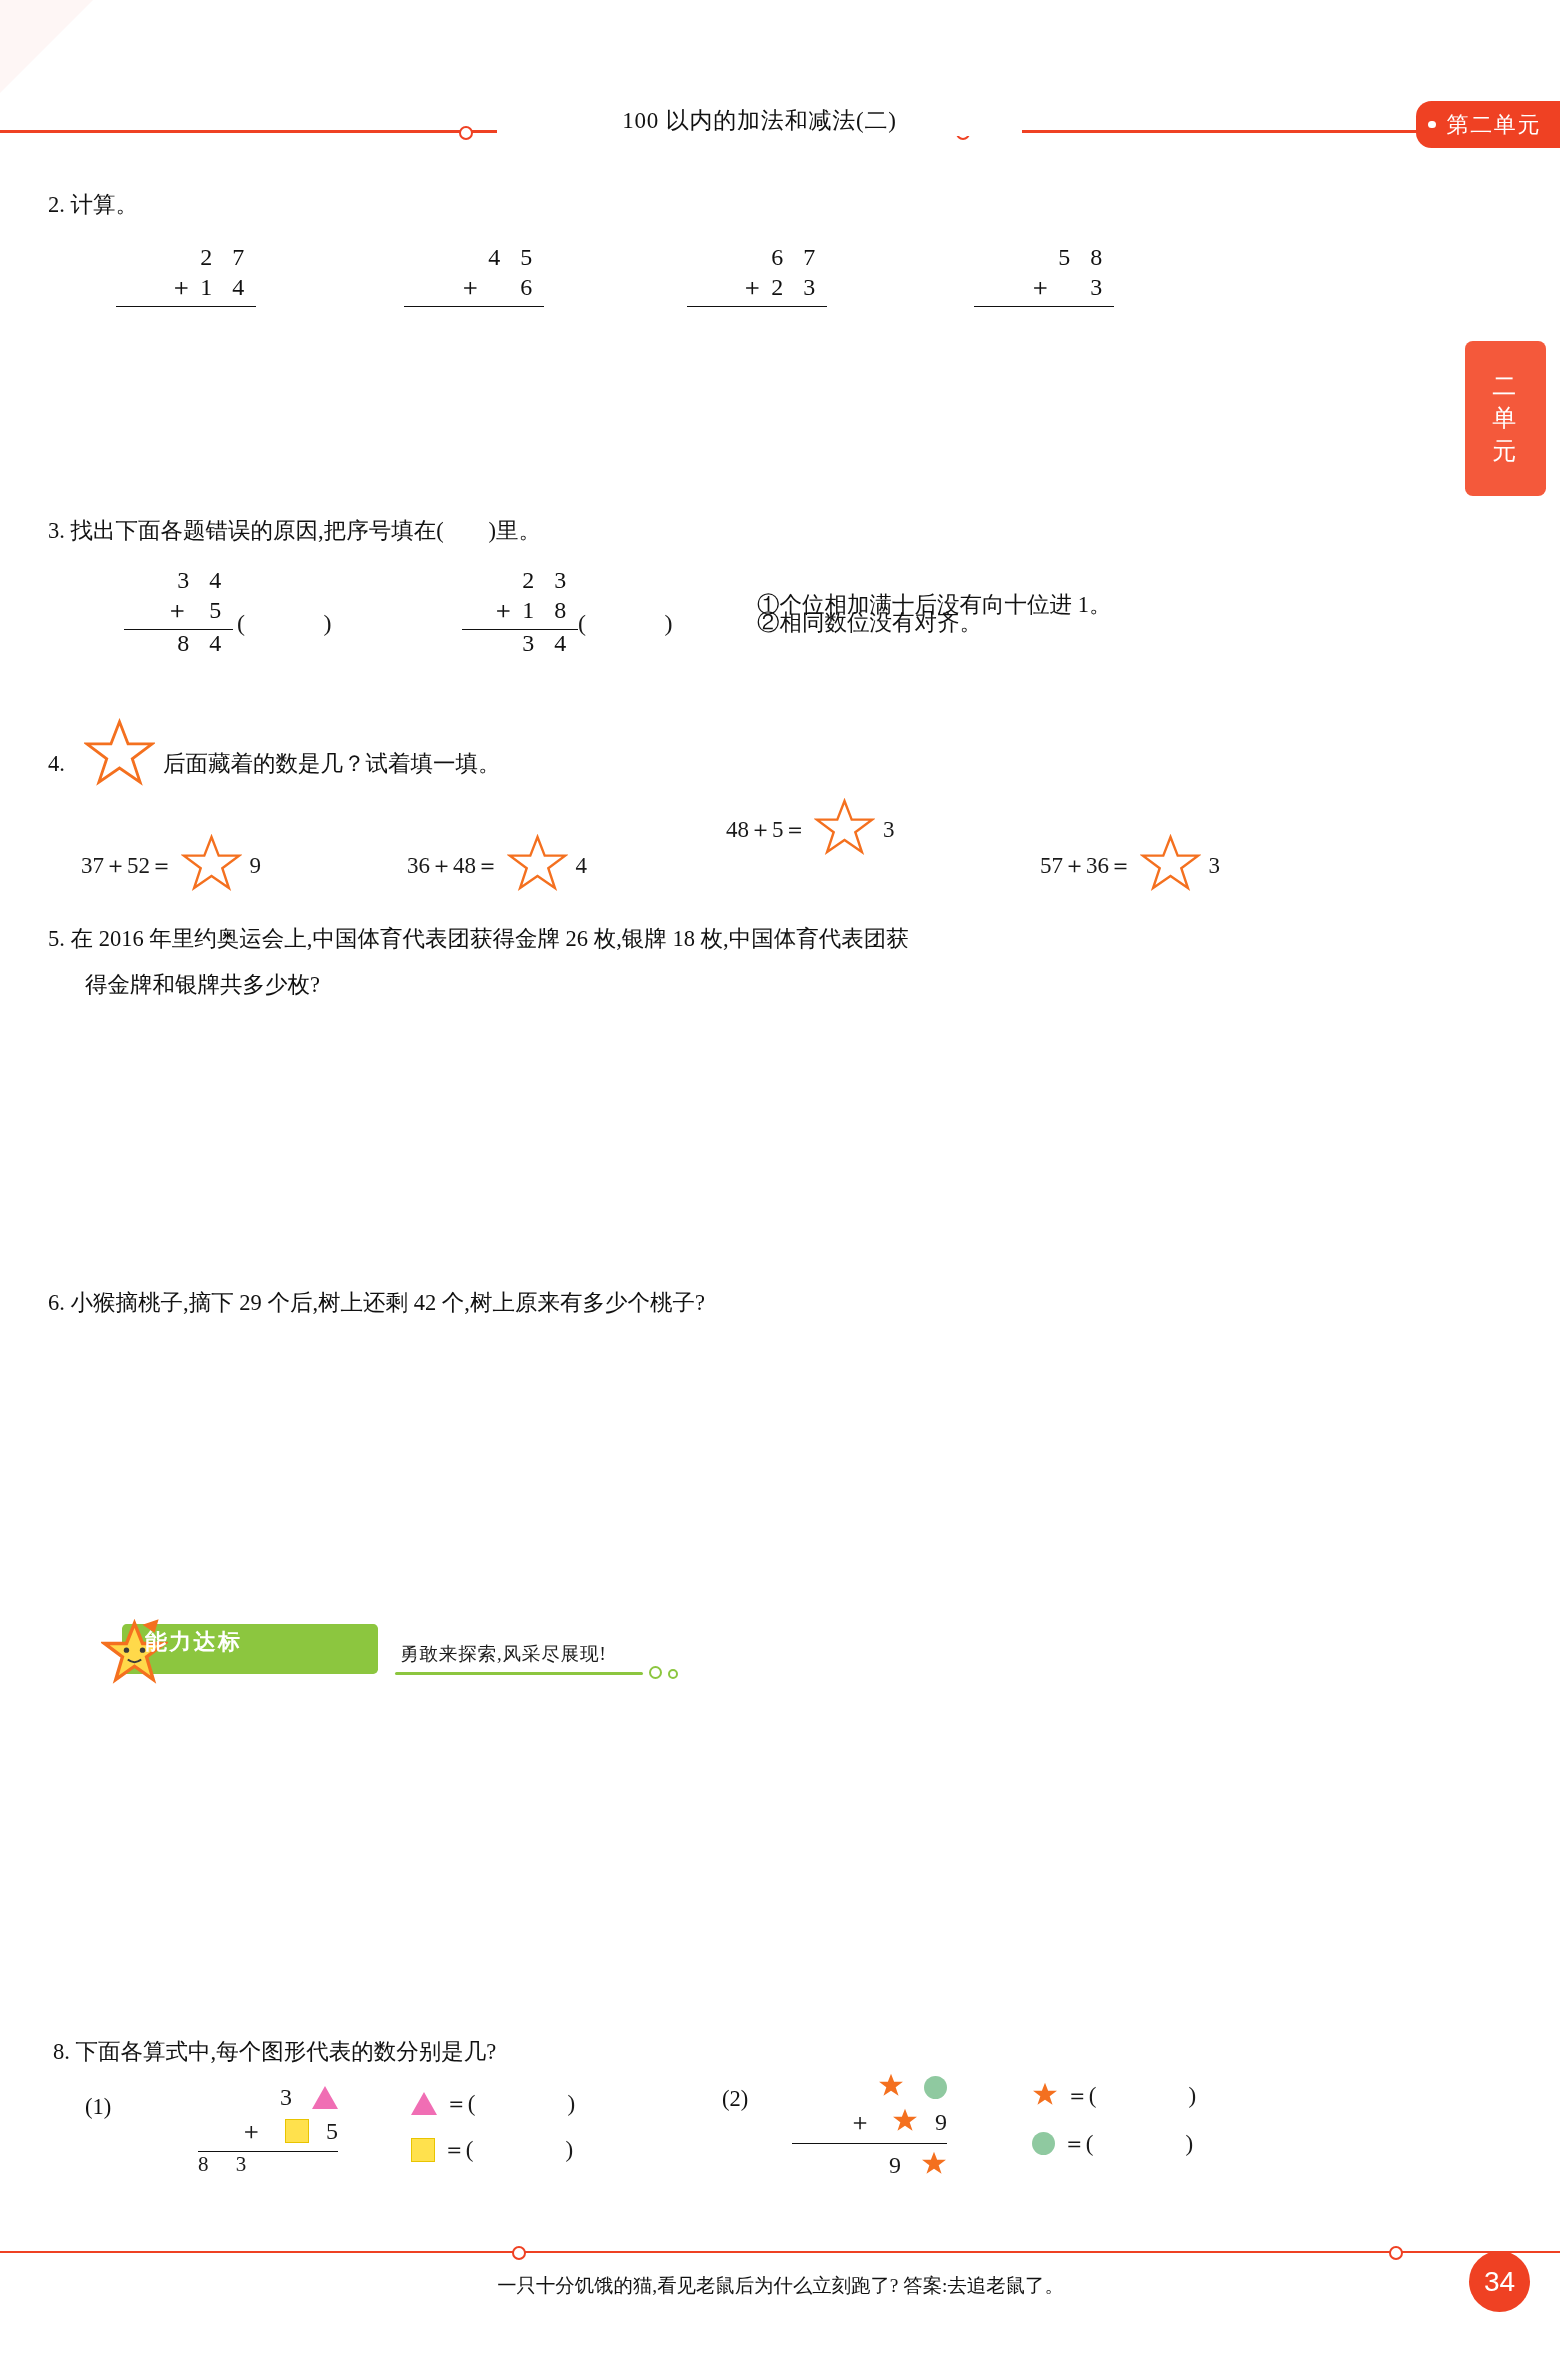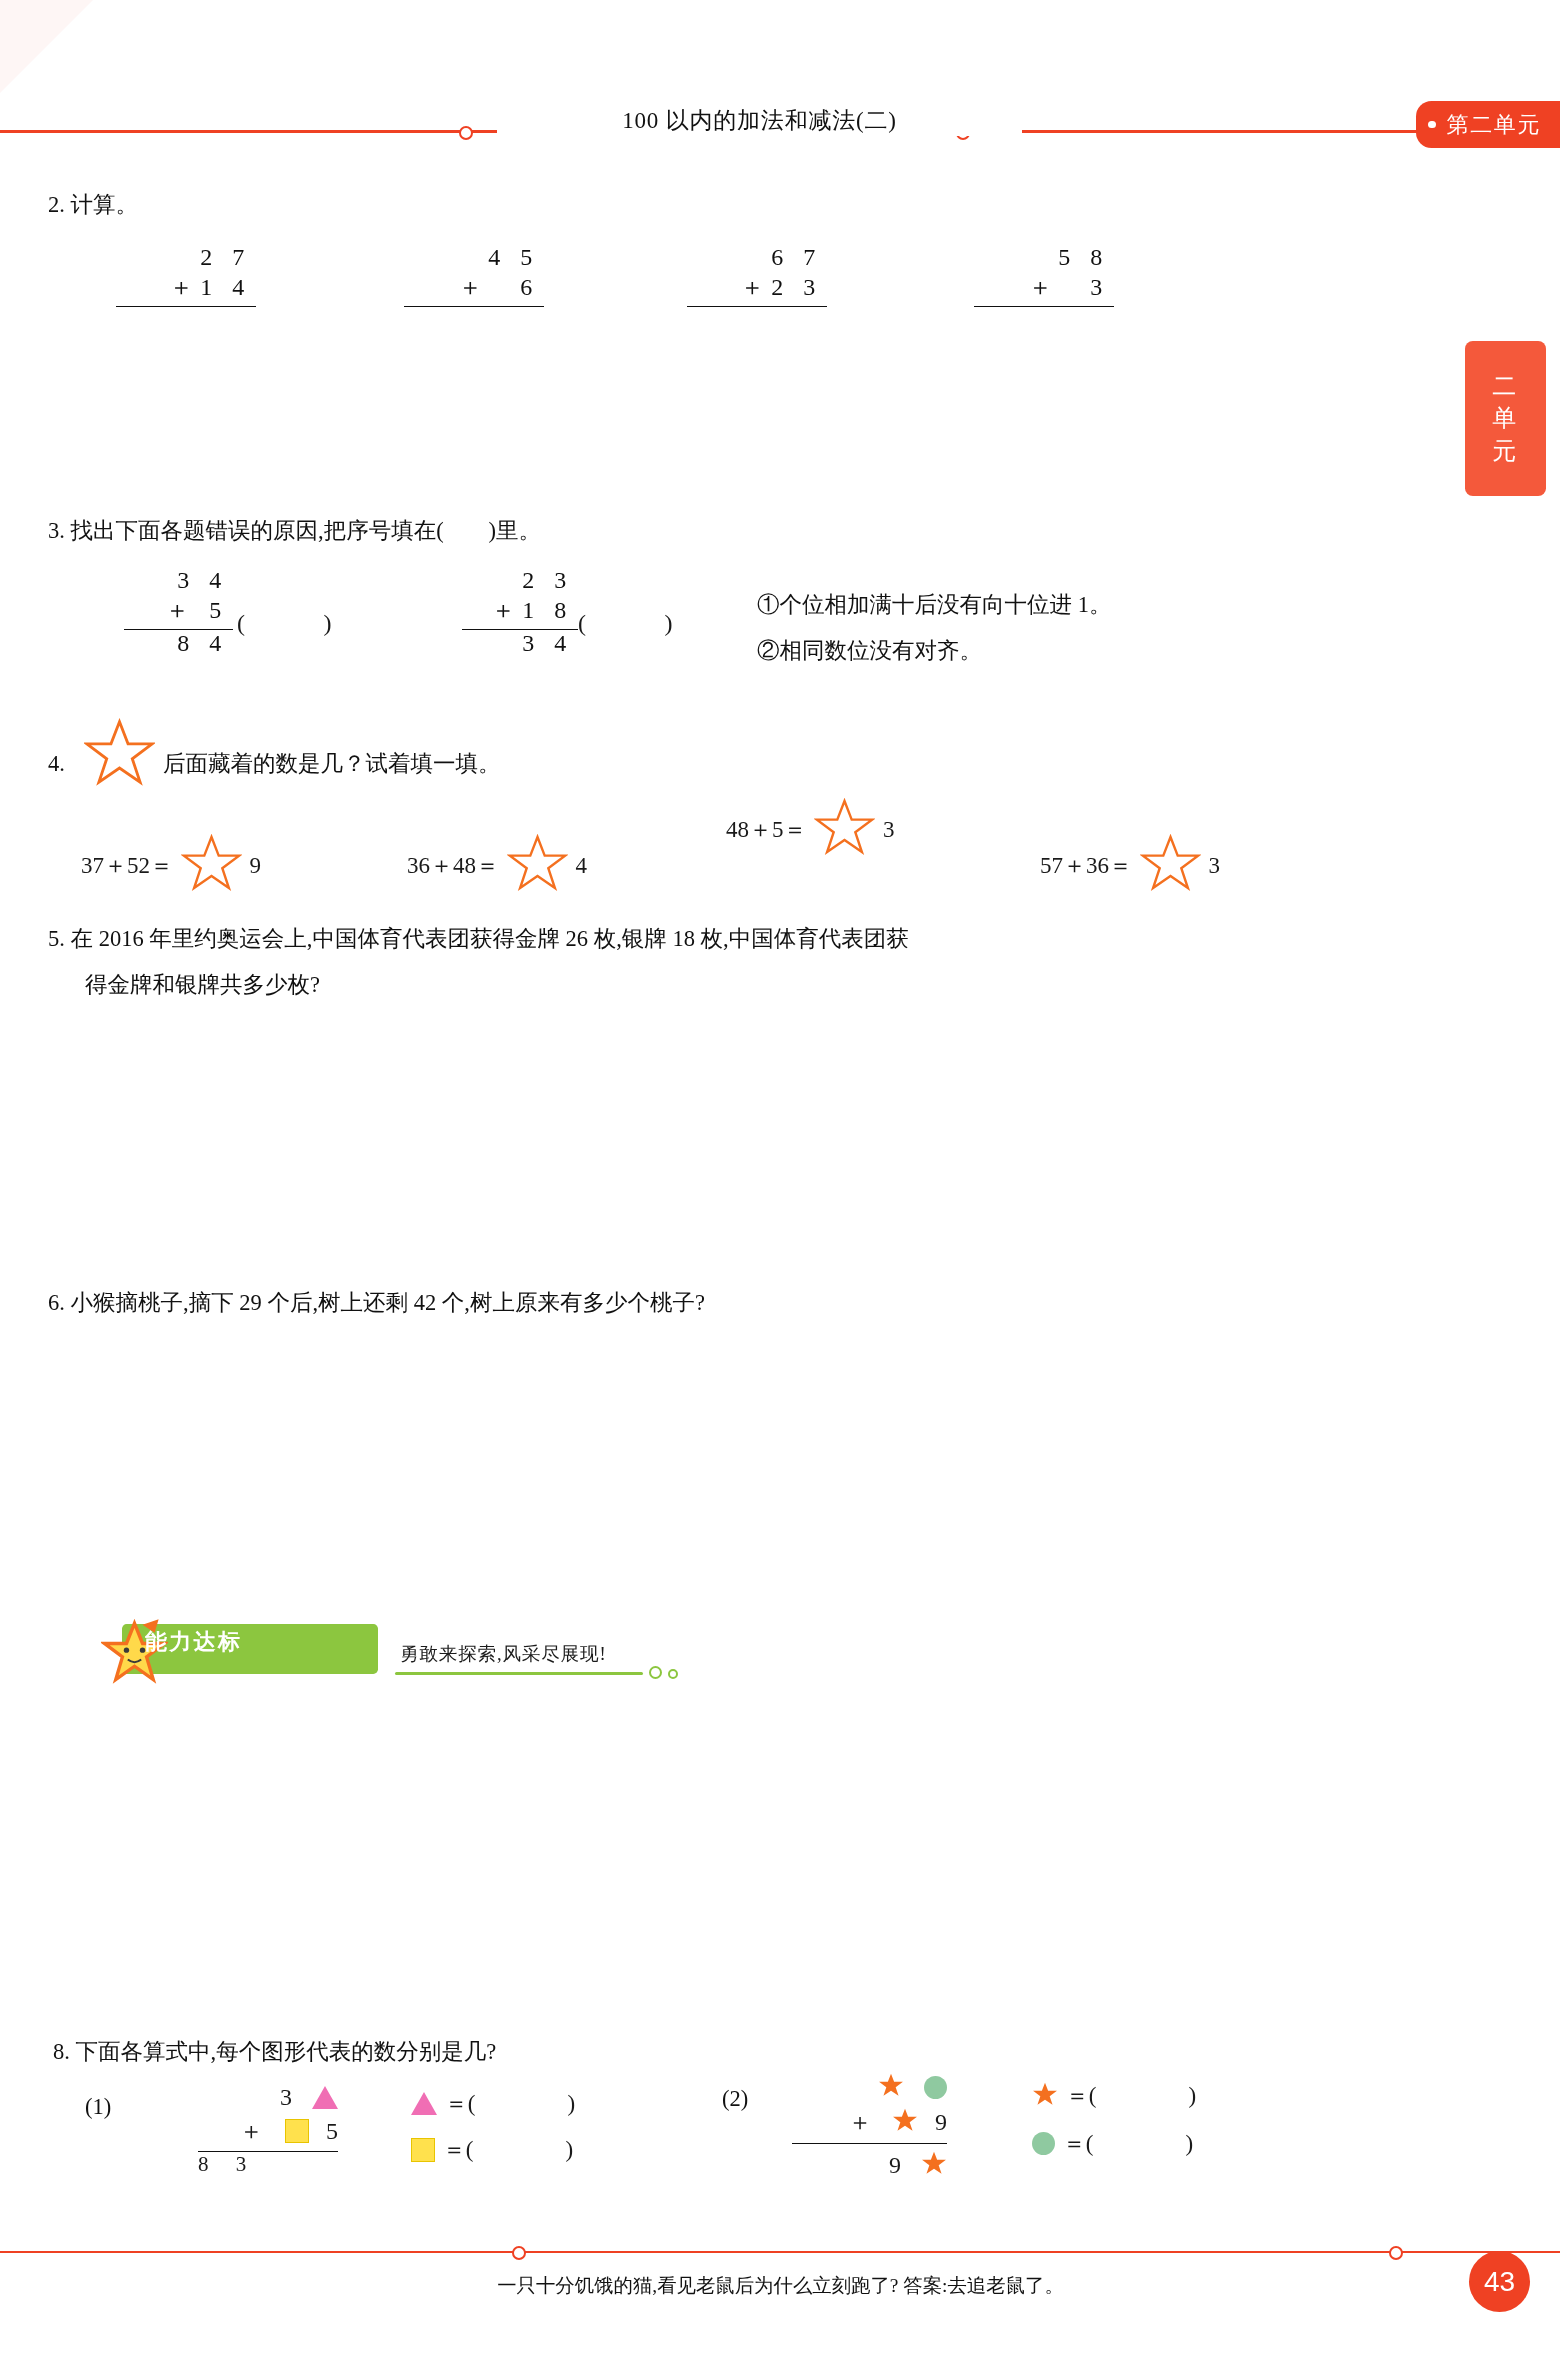--- a/index.html
+++ b/index.html
@@ -301,21 +301,21 @@
 
   <div class="vcalc" style="left:462px; top:567px; width:116px;">
     <span class="row">2 3</span>
     <span class="row">＋1 8</span>
     <div class="rule"></div>
     <span class="row" style="letter-spacing:7px;">3 4</span>
   </div>
   <div class="paren" style="left:578px; top:607px;">(　　　)</div>
 
   <div class="q" style="left:757px; top:586px;">①个位相加满十后没有向十位进 1。</div>
-  <div class="q" style="left:757px; top:632px;">②相同数位没有对齐。</div>
+  <div class="q" style="left:757px; top:604px;">②相同数位没有对齐。</div>
 
   <div class="q" style="left:48px; top:745px;">4.</div>
   <div class="starwrap" style="left:84px; top:718px;">
     <svg width="71" height="68" viewBox="0 0 100 95" class="star-outline">
       <polygon points="50,5 62,36 96,36 68,57 79,90 50,70 21,90 32,57 4,36 38,36" fill="#ffffff" stroke="#f4701f" stroke-width="4"></polygon>
     </svg>
   </div>
   <div class="q" style="left:163px; top:745px;">后面藏着的数是几？试着填一填。</div>
 
   <div class="eqline" style="left:81px; top:834px;">
@@ -450,16 +450,16 @@
   </div>
   <div style="position:absolute; left:1032px; top:2128px; display:flex; align-items:center; gap:7.8px;">
     <span class="circ"></span>
     <span style="font-size:23px;">＝(　　　　)</span>
   </div>
 
   <div class="footer-rule"></div>
   <div class="footer-dot" style="left:512px;"></div>
   <div class="footer-dot" style="left:1389px;"></div>
   <div class="footer-text">一只十分饥饿的猫,看见老鼠后为什么立刻跑了?  答案:去追老鼠了。</div>
-  <div class="page-badge">43</div>
+  <div class="page-badge">34</div>
 
 </div>
 
 
 </body></html>

